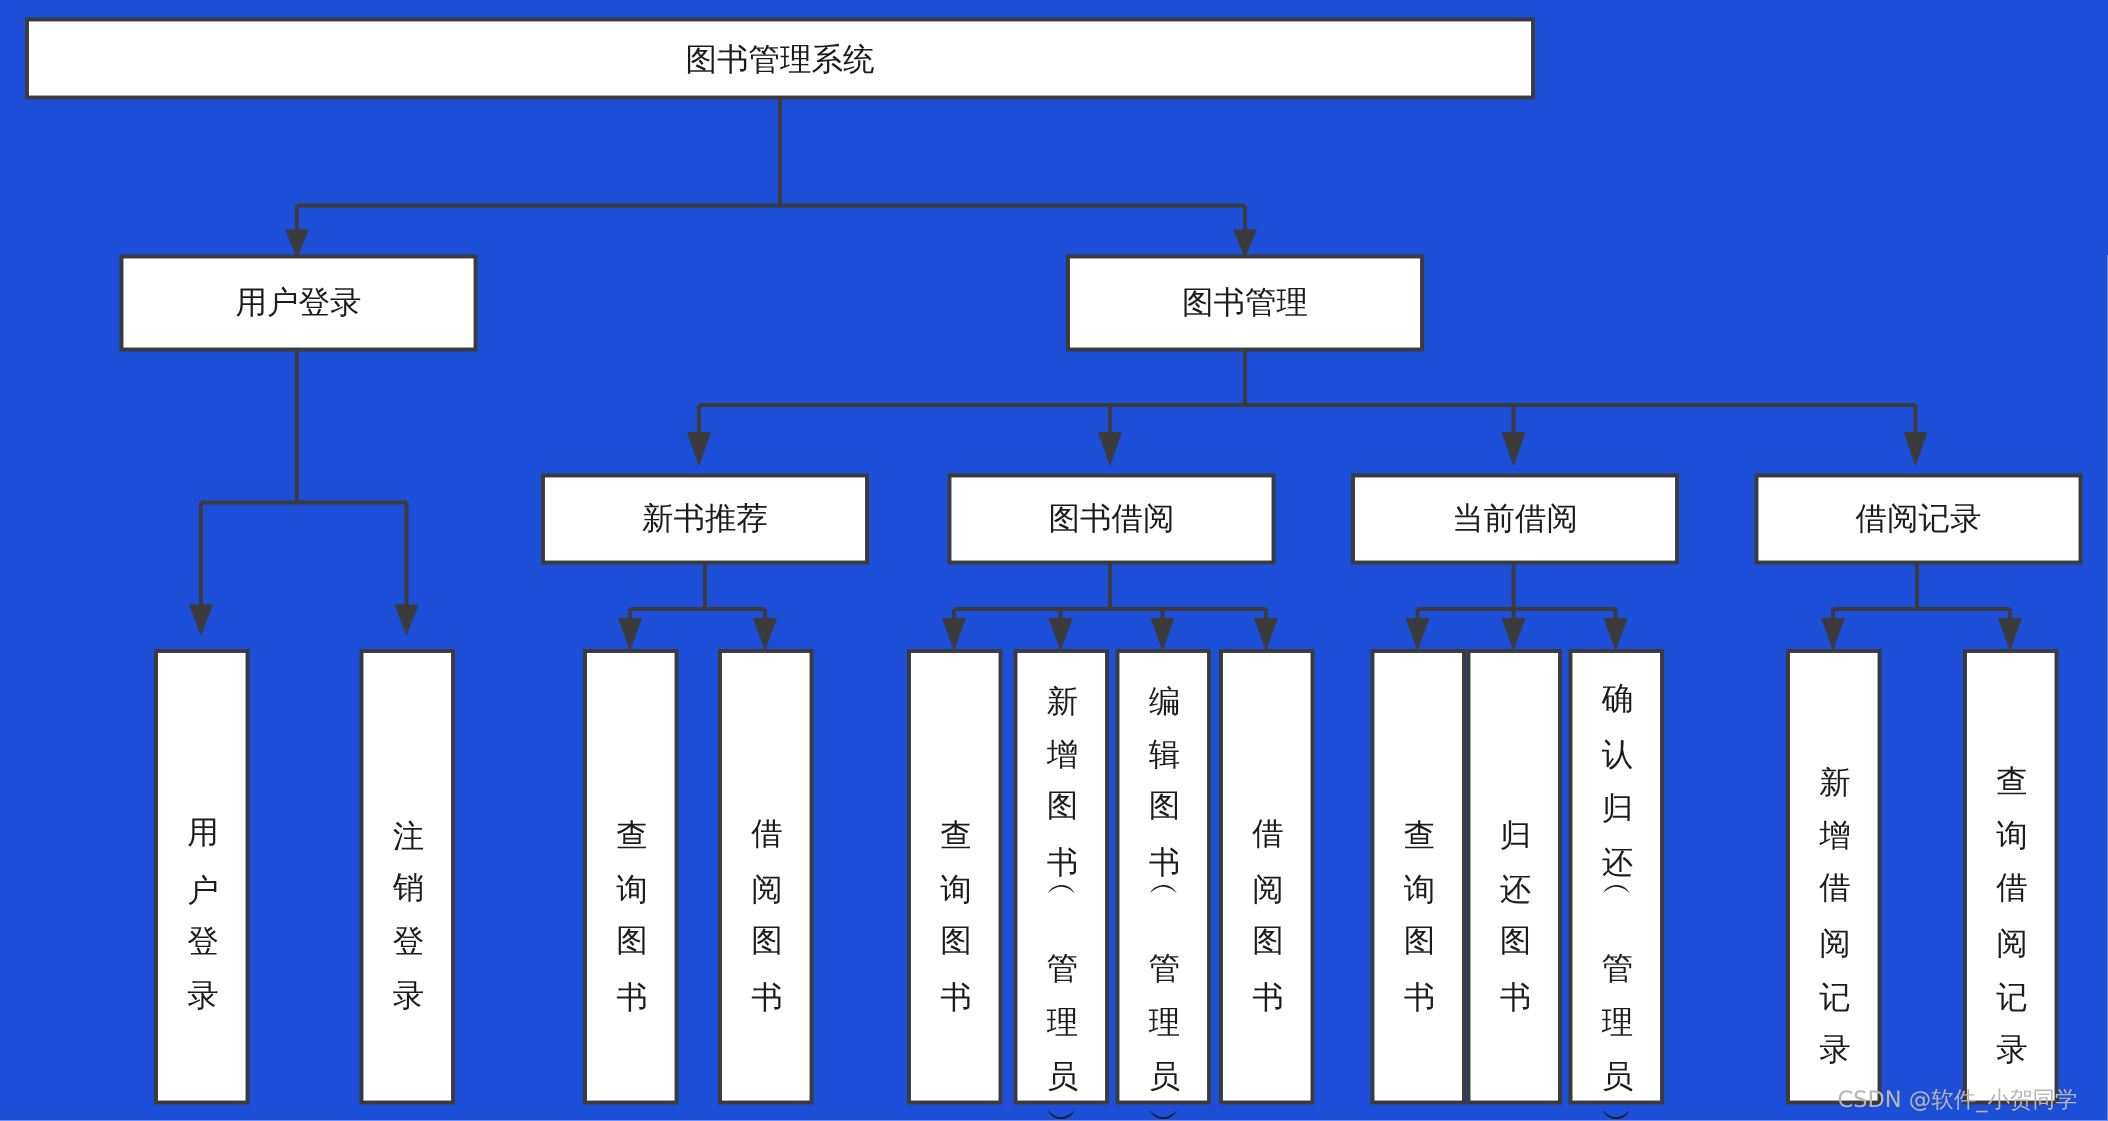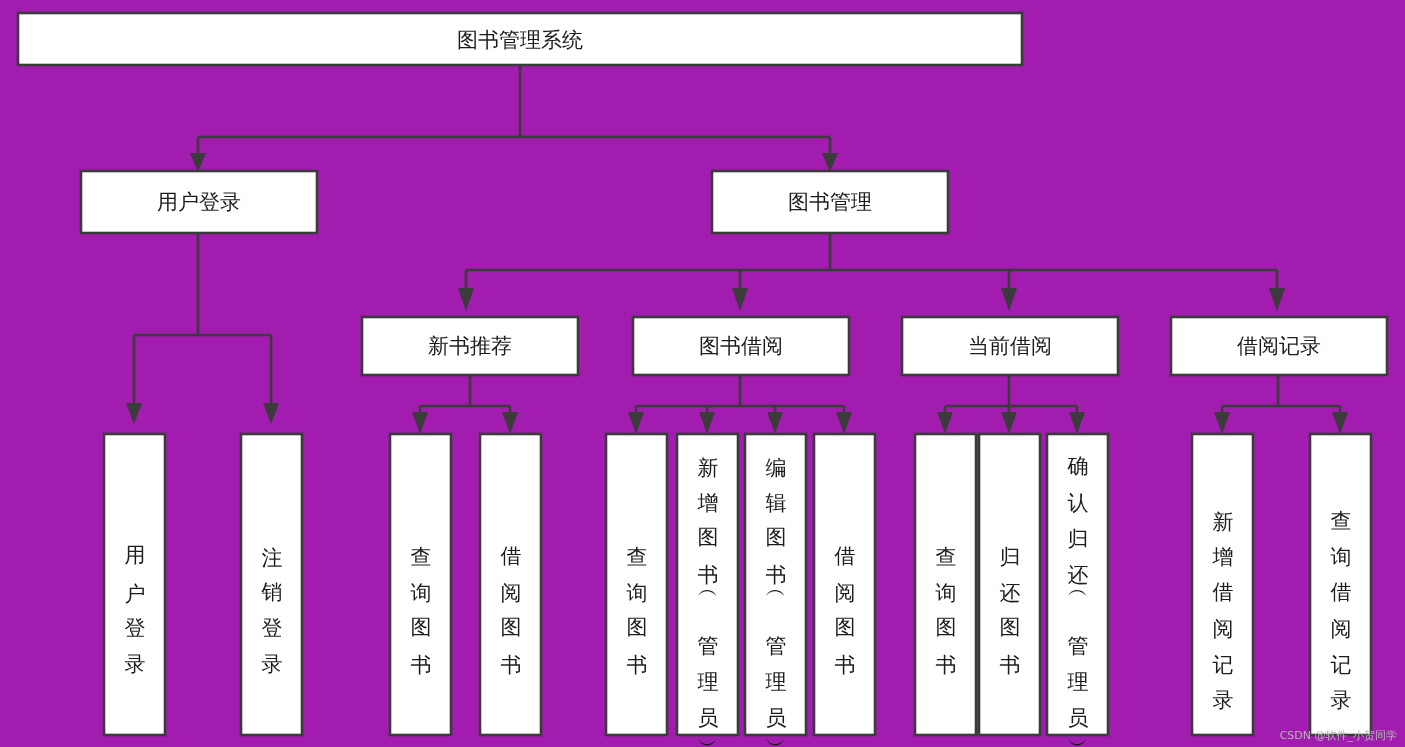--- a/index.html
+++ b/index.html
@@ -1,40 +1,40 @@
 <!DOCTYPE html>
 <html><head>
 <meta charset="utf-8">
 <style>
   html,body{margin:0;padding:0;background:#ffffff;}
   body{
     font-family:"Liberation Sans","DejaVu Sans",sans-serif;
     width:1405px;height:747px;overflow:hidden;
   }
-  #stage{position:relative;width:1405px;height:747px;background:#a21caf;}
+  #stage{position:relative;width:1405px;height:747px;background:#1d4ed8;}
   svg.diagram{position:absolute;left:0;top:0;width:1405px;height:747px;display:block;}
   .nodebox{fill:#ffffff;stroke:#3b3b3b;stroke-width:2.6;}
   .conn{stroke:#3b3b3b;stroke-width:2.6;fill:none;}
   .arrowhead{fill:#3b3b3b;stroke:none;}
   .lbl{
     font-family:"DejaVu Sans","Liberation Sans",sans-serif;
     font-size:21px;fill:#1c1c1c;
     dominant-baseline:middle;text-anchor:middle;
   }
   .lbl-v{
     font-family:"DejaVu Sans","Liberation Sans",sans-serif;
     font-size:21px;fill:#1c1c1c;
     dominant-baseline:middle;text-anchor:middle;
     writing-mode:tb;glyph-orientation-vertical:0;
     letter-spacing:4px;
   }
   .watermark{
-    position:absolute;right:8px;bottom:4px;
+    position:absolute;right:20px;bottom:4px;
     font-family:"DejaVu Sans","Liberation Sans",sans-serif;
-    font-size:11px;color:#b6b6b6;white-space:nowrap;
+    font-size:15px;color:#b6b6b6;white-space:nowrap;
     pointer-events:none;user-select:none;
   }
 </style>
 </head>
 <body>
 
 <div id="stage">
 
   <svg class="diagram" viewBox="0 0 1405 747">
 

